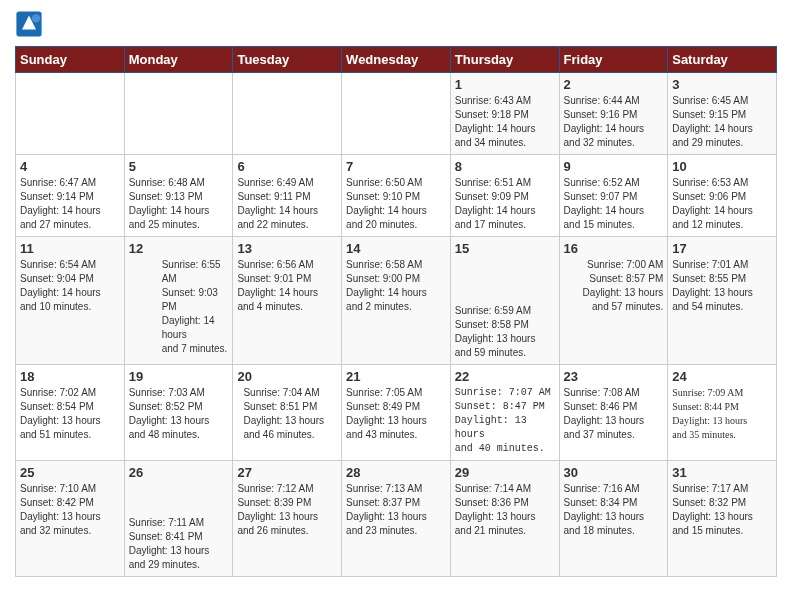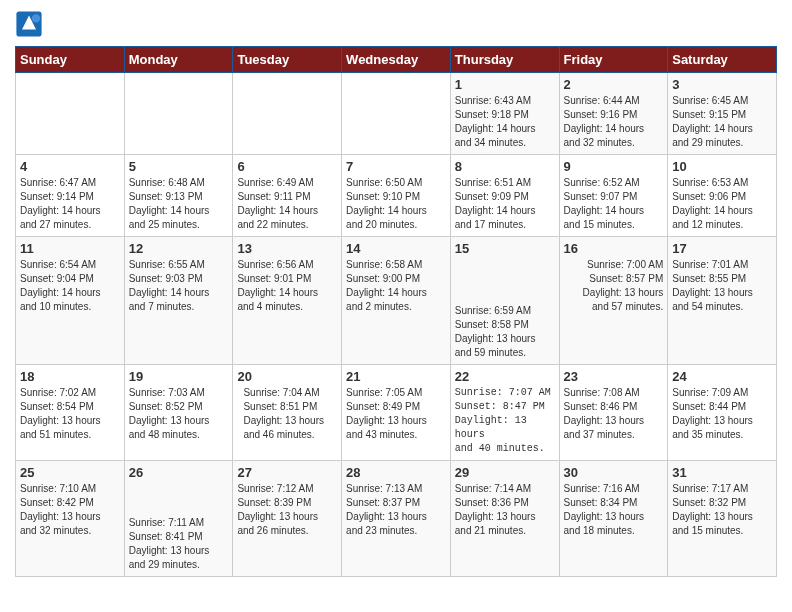--- a/index.html
+++ b/index.html
@@ -202,21 +202,21 @@
       <tr>
         <td>
           <span class="day-num">11</span>
           <div class="day-info" style="white-space: pre-line;">Sunrise: 6:54 AM
 Sunset: 9:04 PM
 Daylight: 14 hours
 and 10 minutes.</div>
         </td>
         <td>
           <span class="day-num">12</span>
-          <div class="day-info" style="white-space: pre-line;">Sunrise: 6:55 AM
+          <div class="day-info" style="white-space: pre-line; margin-left: 33px;">Sunrise: 6:55 AM
 Sunset: 9:03 PM
 Daylight: 14 hours
 and 7 minutes.</div>
         </td>
         <td>
           <span class="day-num">13</span>
           <div class="day-info" style="white-space: pre-line;">Sunrise: 6:56 AM
 Sunset: 9:01 PM
 Daylight: 14 hours
 and 4 minutes.</div>
@@ -288,21 +288,21 @@
         </td>
         <td>
           <span class="day-num">23</span>
           <div class="day-info" style="white-space: pre-line;">Sunrise: 7:08 AM
 Sunset: 8:46 PM
 Daylight: 13 hours
 and 37 minutes.</div>
         </td>
         <td>
           <span class="day-num">24</span>
-          <div class="day-info" style="white-space: pre-line;">Sunrise: 7:09 AM
+          <div class="day-info" style="white-space: pre-line; font-family: Liberation Serif, serif;">Sunrise: 7:09 AM
 Sunset: 8:44 PM
 Daylight: 13 hours
 and 35 minutes.</div>
         </td>
       </tr>
       <tr>
         <td>
           <span class="day-num">25</span>
           <div class="day-info" style="white-space: pre-line;">Sunrise: 7:10 AM
 Sunset: 8:42 PM

